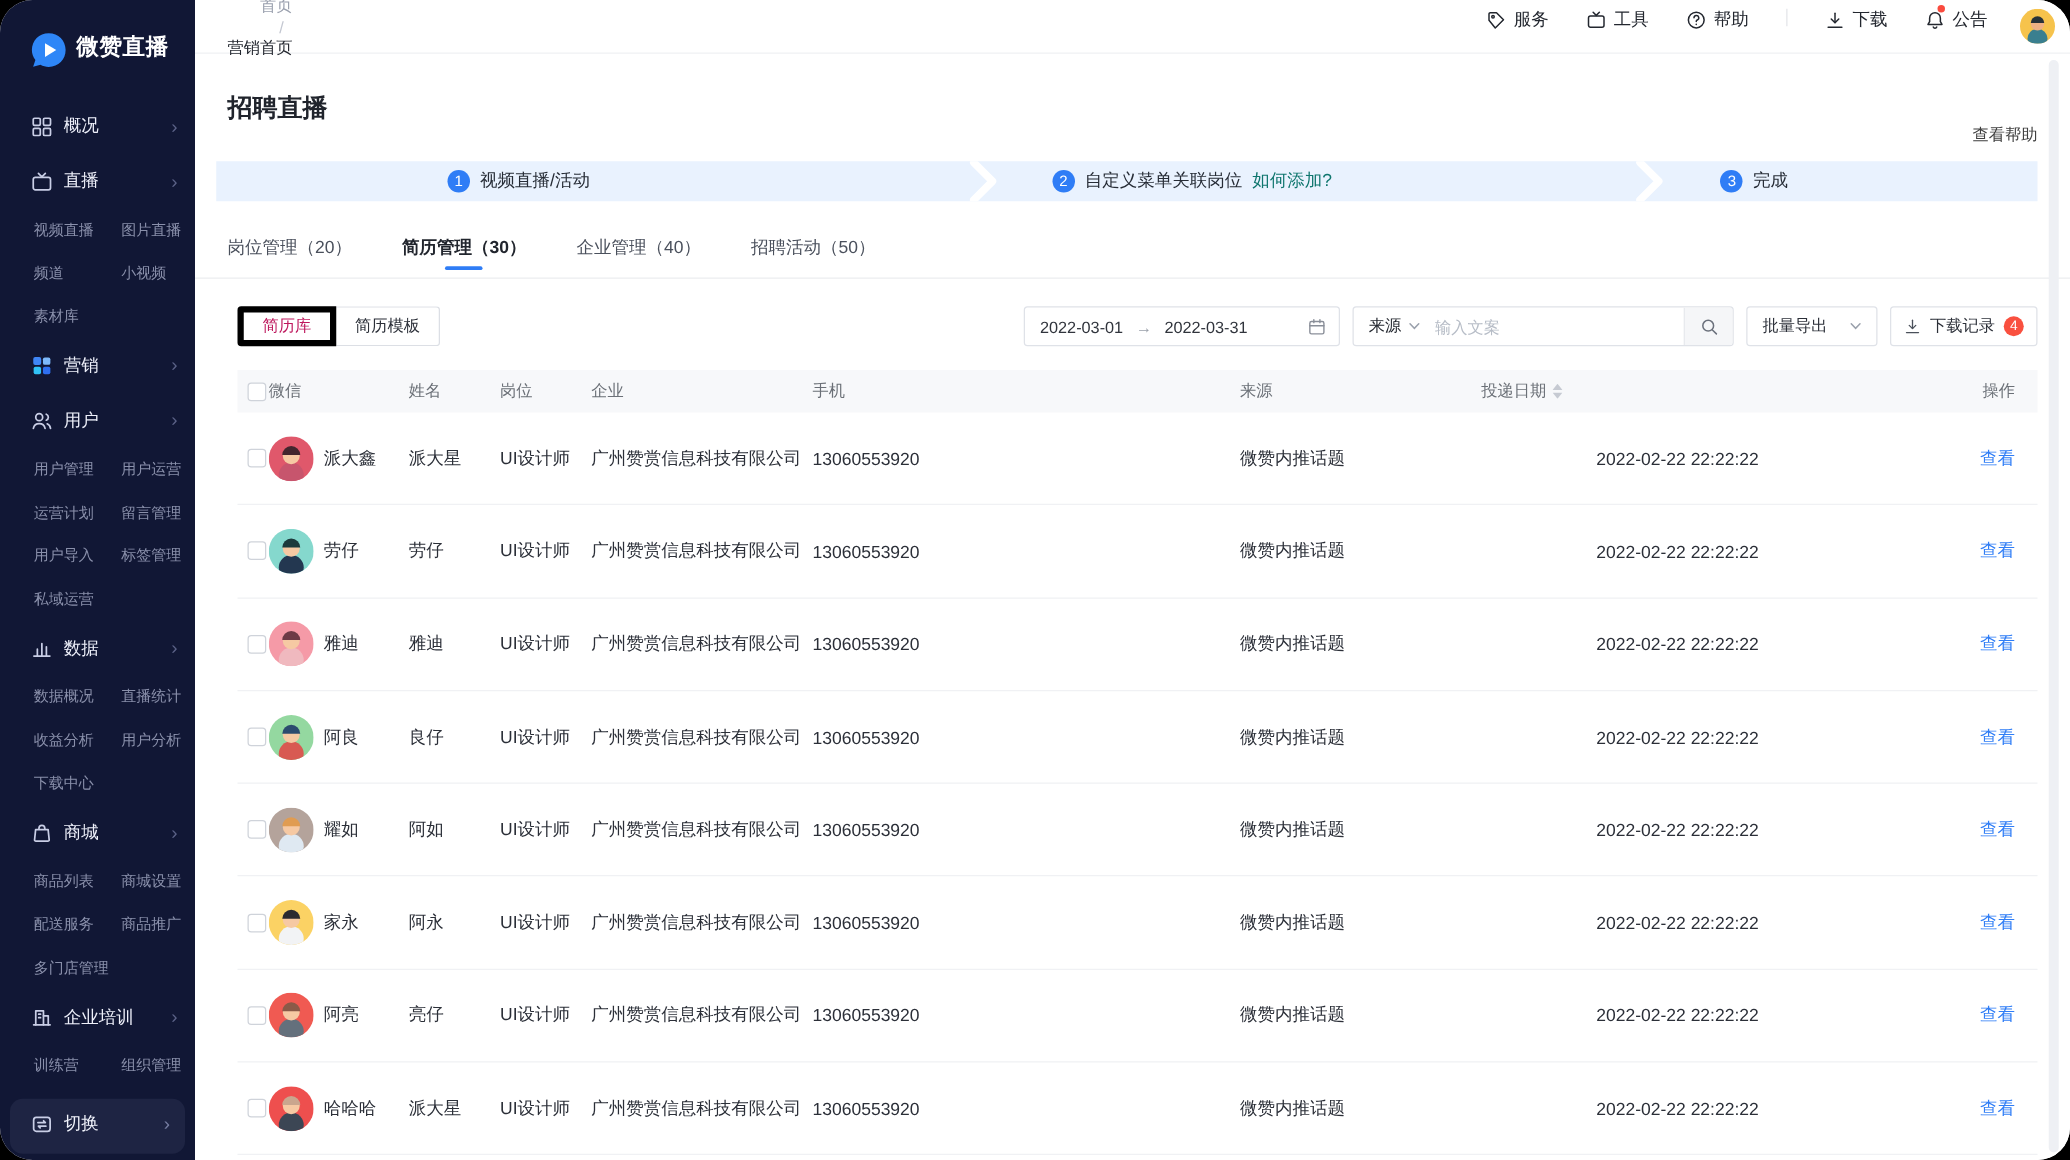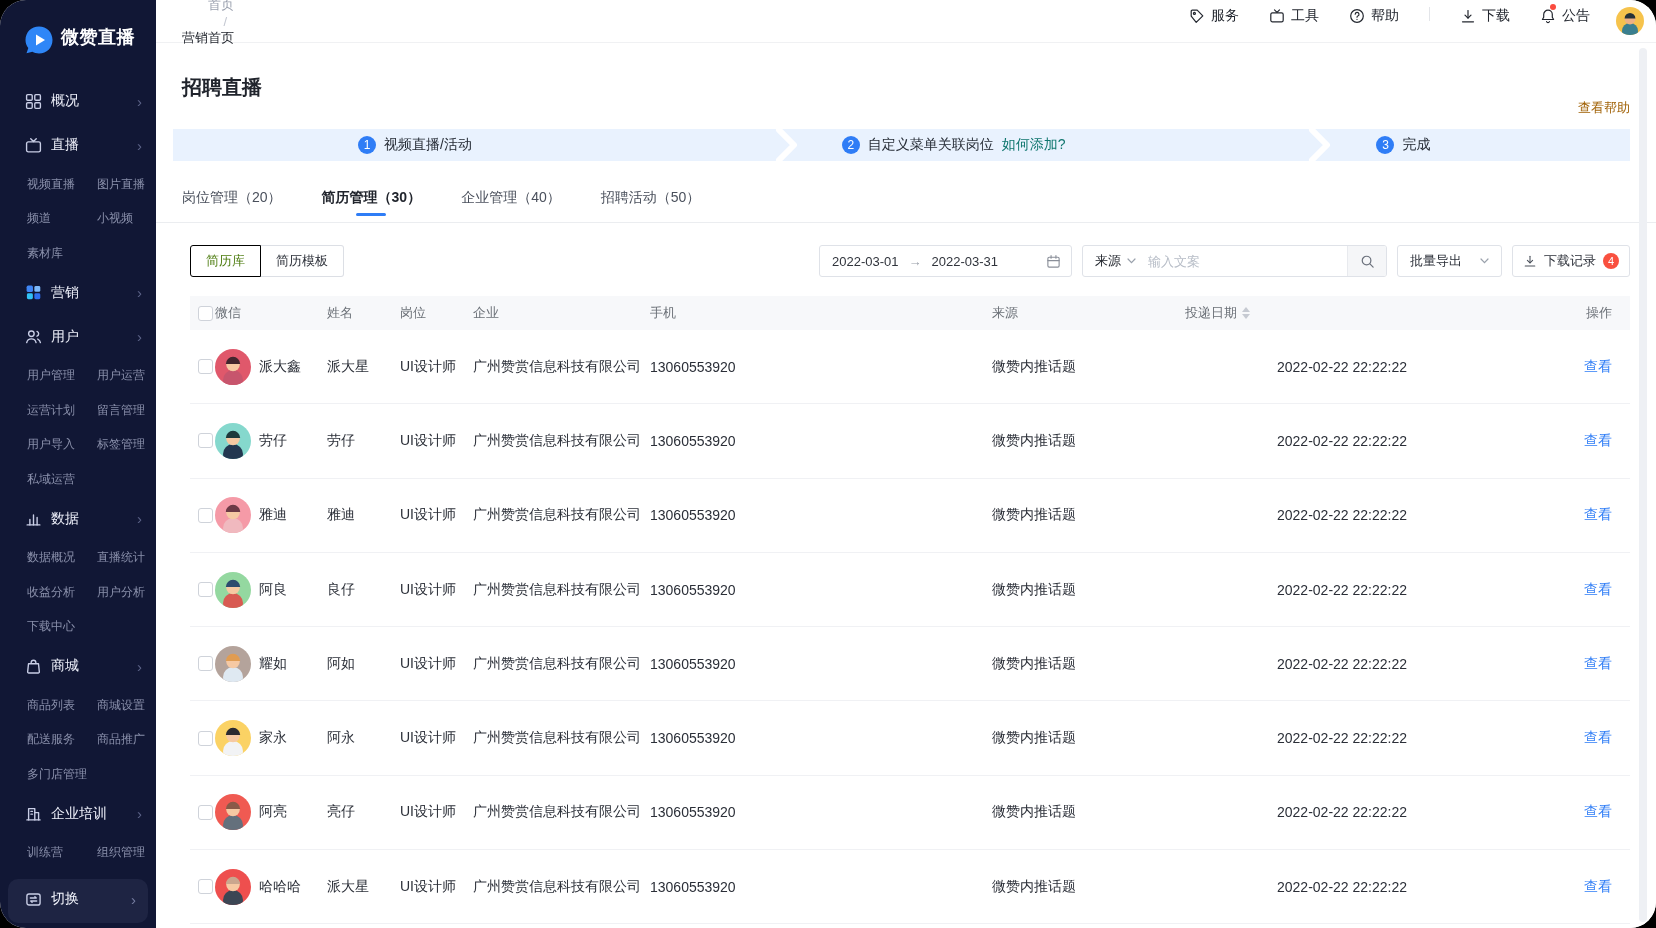--- a/index.html
+++ b/index.html
@@ -25,38 +25,38 @@
   .crumb .home{color:#9aa0ae;cursor:pointer;}
   .crumb .sep{color:#c3c7d1;margin:0 7px;}
   .actions{margin-left:auto;display:flex;align-items:flex-start;}
   .action{display:flex;align-items:center;gap:6px;font-size:14px;color:#23272f;margin-left:30px;cursor:pointer;position:relative;}
   .action svg{width:16px;height:16px;}
   .hdr-divider{width:1px;height:14px;background:#e3e5e9;margin-left:30px;}
   .red-dot{position:absolute;top:-3px;left:10px;width:6px;height:6px;border-radius:50%;background:#fa4b3e;}
   .user-avatar{width:28px;height:28px;border-radius:50%;overflow:hidden;margin-left:26px;cursor:pointer;flex-shrink:0;}
   .title-row{display:flex;align-items:center;padding:14px 26px 0 26px;}
   .page-title{font-size:20px;line-height:26px;font-weight:bold;color:#20242c;}
-  .help-link{margin-left:auto;font-size:13px;color:#a16207;cursor:pointer;margin-top:42px;}
+  .help-link{margin-left:auto;font-size:13px;color:#404040;cursor:pointer;margin-top:42px;}
   
   .steps{margin:12px 26px 0 17px;height:32px;background:#e9f2fe;position:relative;flex-shrink:0;}
   .step{position:absolute;top:0;height:32px;display:flex;align-items:center;gap:8px;font-size:14px;color:#262c36;white-space:nowrap;}
   .step-num{width:18px;height:18px;border-radius:50%;background:#2f7df6;color:#fff;font-size:12px;display:flex;align-items:center;justify-content:center;flex-shrink:0;}
   .step-link{color:#0f766e;cursor:pointer;}
   .s1{left:12.7%;} .s2{left:45.9%;} .s3{left:82.6%;}
   .arrow{position:absolute;top:0;height:32px;width:24px;} .a1{left:41.3%;} .a2{left:77.9%;}
   
   .tabs{display:flex;gap:40px;padding:0 26px;margin-top:12px;height:49px;align-items:center;border-bottom:1px solid #ebedf0;flex-shrink:0;}
   .tab{font-size:14px;color:#4a505c;cursor:pointer;position:relative;height:100%;display:flex;align-items:center;white-space:nowrap;}
   .tab.active{color:#21252d;font-weight:bold;}
   .tab.active::after{content:"";position:absolute;bottom:6px;left:50%;transform:translateX(-50%);width:30px;height:3px;border-radius:2px;background:#2f7df6;}
   
   .filterbar{display:flex;align-items:center;margin:22px 26px 0 34px;height:32px;flex-shrink:0;}
   .seg{display:flex;}
   .seg-btn{height:32px;padding:0 15px;display:flex;align-items:center;font-size:13px;background:#fff;cursor:pointer;box-sizing:border-box;}
-  .seg-btn.active{color:#4d7c0f;border:1px solid #000000;border-radius:3px 0 0 3px;z-index:2;}
+  .seg-btn.active{color:#be185d;border:5px solid #000000;border-radius:3px 0 0 3px;z-index:2;}
   .seg-btn.plain{color:#2b2f38;border:1px solid #dcdfe5;border-left:none;border-radius:0 3px 3px 0;}
   .filter-right{margin-left:auto;display:flex;gap:10px;align-items:center;}
   .daterange{width:253px;height:32px;box-sizing:border-box;border:1px solid #dfe2e8;border-radius:3px;display:flex;align-items:center;padding:0 10px 0 12px;font-size:13px;color:#30343c;gap:10px;cursor:pointer;}
   .daterange .to{color:#9aa0aa;}
   .daterange svg{margin-left:auto;width:15px;height:15px;color:#8a8f99;}
   .search-group{width:305px;height:32px;box-sizing:border-box;border:1px solid #dfe2e8;border-radius:3px;display:flex;align-items:center;overflow:hidden;}
   .source-sel{display:flex;align-items:center;gap:6px;padding:0 8px 0 12px;font-size:13px;color:#22262e;cursor:pointer;flex-shrink:0;}
   .caret{width:9px;height:6px;display:flex;color:#9aa1ac;}
   .kw-input{flex:1;min-width:0;border:none;outline:none;font-size:13px;color:#333;background:transparent;padding:0 4px;}
   .kw-input::placeholder{color:#b7bdc7;}

